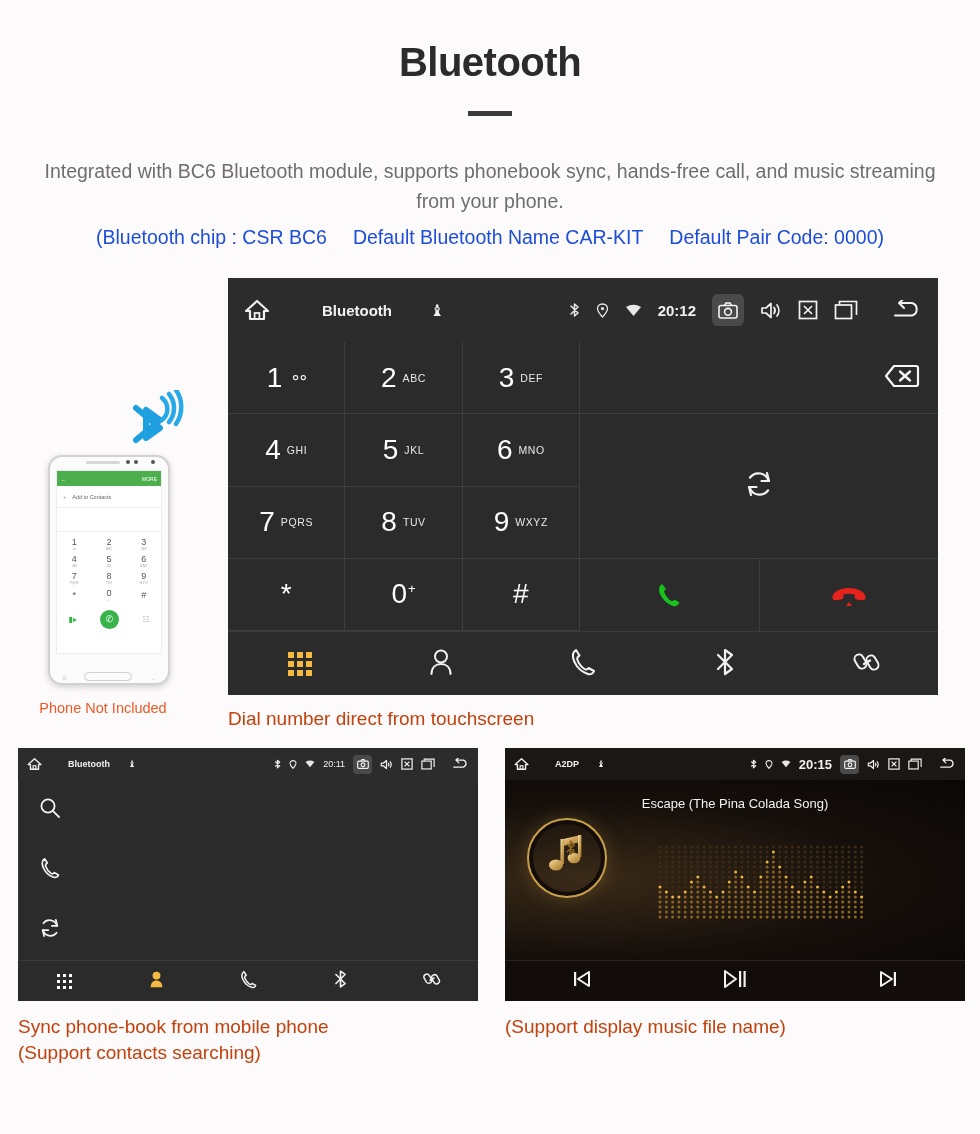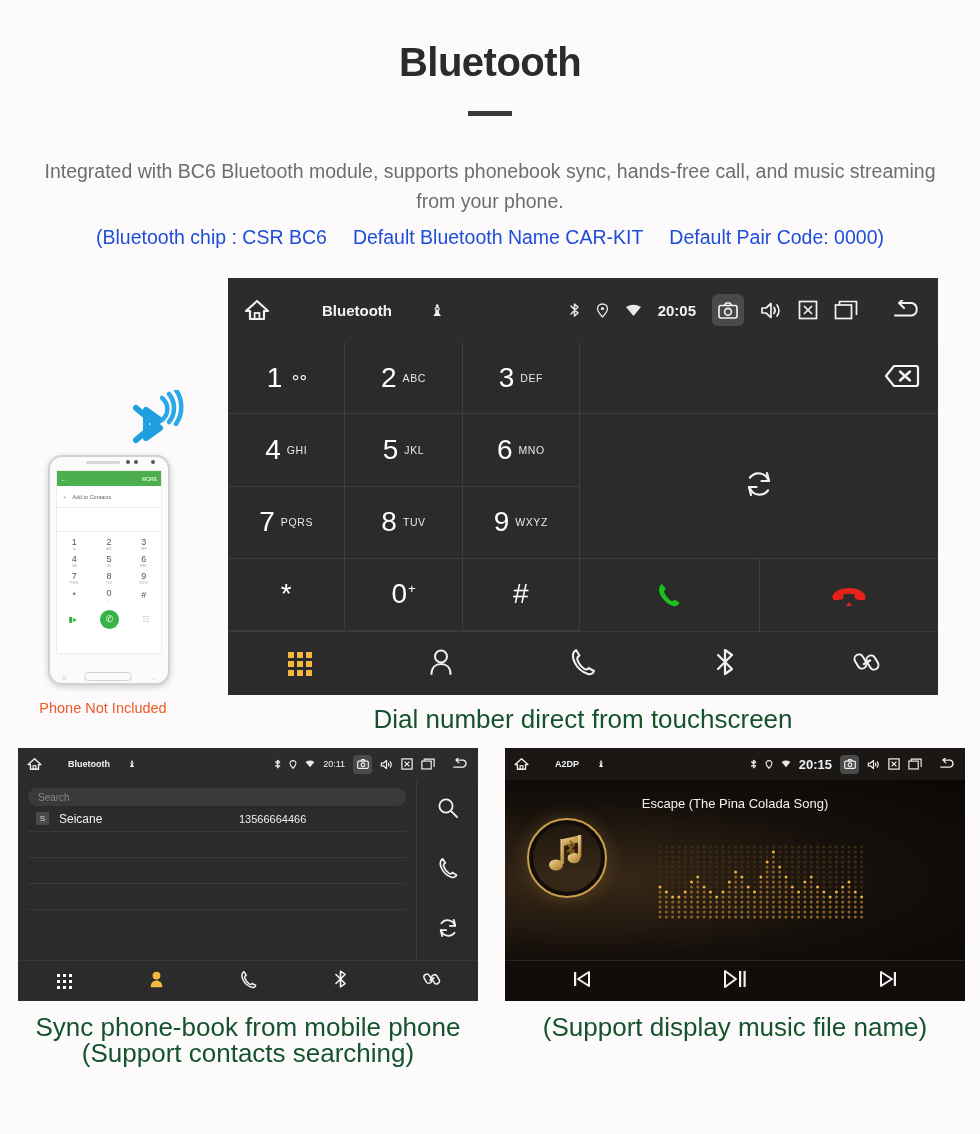--- a/index.html
+++ b/index.html
@@ -106,23 +106,22 @@
   }
   .navbtn { flex: 1; display: flex; align-items: center; justify-content: center; cursor: pointer; }
 
   
   .grid-ic { display: grid; grid-template-columns: repeat(3, 1fr); gap: 3px; }
   .grid-ic i { display: block; background: #fff; }
   .grid-ic.active i { background: #f5b942; }
 
   .caption {
     position: absolute;
-    text-align: center;
-    color: #14532d;
-    font-size: 26px;
+    color: #c2410c;
+    font-size: 19px;
     line-height: 26px;
   }
 
   
   #phone-mock { position: absolute; left: 48px; top: 455px; width: 122px; height: 230px; }
   .ph-body {
     width: 100%; height: 100%;
     background: #fbfbfb;
     border: 2px solid #d2d2d2;
     border-radius: 14px;
@@ -318,21 +317,21 @@
         <svg width="13" height="15" viewBox="0 0 13 15">
             <path d="M6.5 1 C3.5 1 1.5 3 1.5 5.6 C1.5 8.8 6.5 14 6.5 14 C6.5 14 11.5 8.8 11.5 5.6 C11.5 3 9.5 1 6.5 1 Z" fill="none" stroke="#e8e8e8" stroke-width="1.3"></path>
             <circle cx="6.5" cy="5.6" r="1.6" fill="#e8e8e8"></circle>
           </svg>
       </span>
       <span class="sb-ic">
         <svg width="17" height="13" viewBox="0 0 17 13">
             <path d="M1 3 Q8.5 -1.5 16 3 L8.5 12 Z" fill="#e8e8e8"></path>
           </svg>
       </span>
-      <span class="clock">20:05</span>
+      <span class="clock">20:12</span>
       <span class="sb-ic sb-cam" style="width:32px;height:32px">
         <svg width="20" height="17" viewBox="0 0 20 17">
             <rect x="1" y="3.5" width="18" height="12.5" rx="2" fill="none" stroke="#f2f2f2" stroke-width="1.6"></rect>
             <path d="M6.5 3.5 L8 1 H12 L13.5 3.5" fill="none" stroke="#f2f2f2" stroke-width="1.6"></path>
             <circle cx="10" cy="9.8" r="3.4" fill="none" stroke="#f2f2f2" stroke-width="1.6"></circle>
           </svg>
       </span>
       <span class="sb-ic">
         <svg width="22" height="19" viewBox="0 0 22 19">
             <path d="M2 7 H6 L11 2.5 V16.5 L6 12 H2 Z" fill="none" stroke="#f2f2f2" stroke-width="1.7" stroke-linejoin="round"></path>
@@ -547,33 +546,20 @@
       </span>
       <span class="sb-ic" style="margin-left:17px">
         <svg width="17" height="12" viewBox="0 0 30 20">
             <path d="M3 15.5 H20 A6.5 6.5 0 0 0 20 3 H7 L12 -1.5 M7 3 L12 8" fill="none" stroke="#f2f2f2" stroke-width="2.3" stroke-linejoin="round" stroke-linecap="round"></path>
           </svg>
       </span>
     </span>
   </div>
 
   <div class="pb-body">
-    <div class="pb-list">
-      <div class="pb-search">
-        <span>Search</span>
-      </div>
-      <div class="pb-row">
-        <span class="pb-av">S</span>
-        <span class="pb-name">Seicane</span>
-        <span class="pb-num">13566664466</span>
-      </div>
-      <div class="pb-empty"></div>
-      <div class="pb-empty"></div>
-      <div class="pb-empty"></div>
-    </div>
     <div class="pb-side">
       <div class="pb-sbtn">
         <span>
           <svg width="22" height="22" viewBox="0 0 22 22">
               <circle cx="9" cy="9" r="6.6" fill="none" stroke="#f2f2f2" stroke-width="1.8"></circle>
               <path d="M13.8 13.8 L20 20" stroke="#f2f2f2" stroke-width="1.8" stroke-linecap="round"></path>
             </svg>
         </span>
       </div>
       <div class="pb-sbtn">

